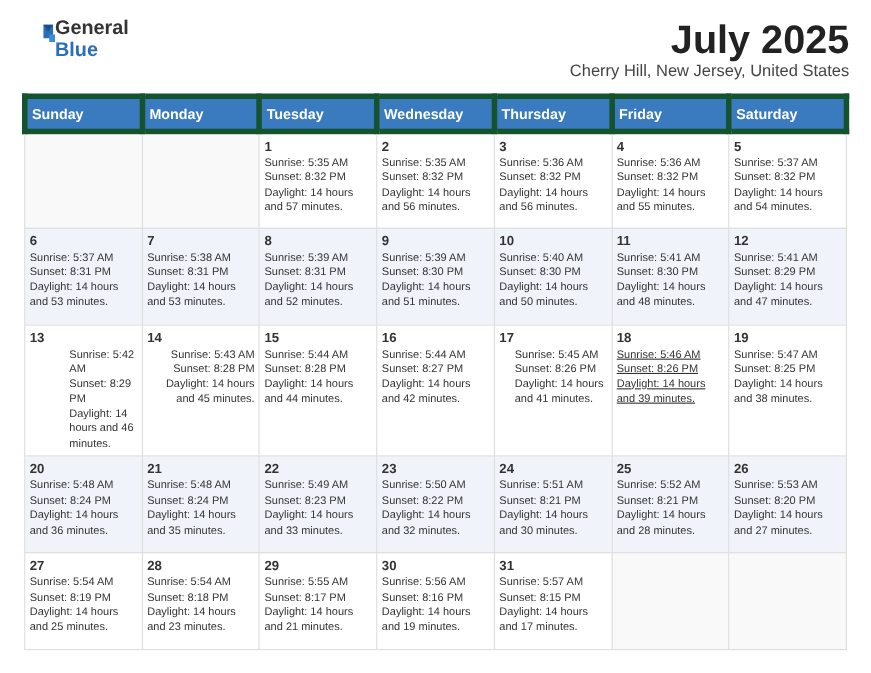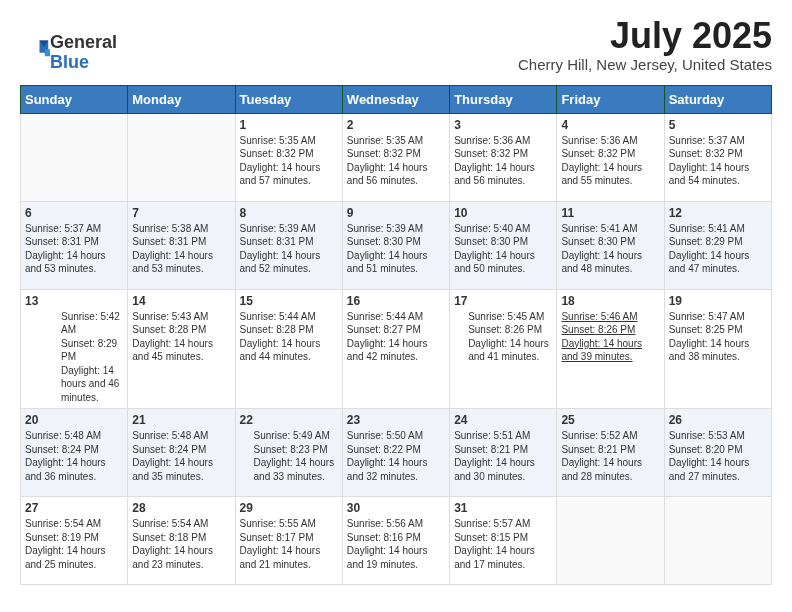--- a/index.html
+++ b/index.html
@@ -6,21 +6,21 @@
     body {
       font-family: Arial, sans-serif;
       background: #fff;
       width: 792px;
       min-height: 612px;
       padding: 16px 20px;
     }
     .header {
       display: flex;
       justify-content: space-between;
-      align-items: flex-end;
+      align-items: flex-start;
       margin-bottom: 12px;
     }
     .logo {
       display: flex;
       align-items: center;
       gap: 0;
     }
     .logo-text {
       font-size: 18px;
       font-weight: bold;
@@ -51,21 +51,21 @@
       border-collapse: collapse;
       border: 1px solid #ccc;
     }
     thead tr th {
       background-color: #3a7bbf;
       color: #fff;
       font-size: 13px;
       font-weight: bold;
       padding: 6px 4px;
       text-align: left;
-      border: 1px solid #14532d;
+      border: 5px solid #14532d;
     }
     tbody tr td {
       vertical-align: top;
       font-size: 10.5px;
       color: #333;
       padding: 4px 4px;
       border: 1px solid #ddd;
       min-height: 80px;
       height: 88px;
       width: 107px;
@@ -209,21 +209,21 @@
       </tr>
       <tr>
         <td>
           <span class="day-num">13</span>
           <div class="cell-content" style="white-space: pre-line; margin-left: 36px;">Sunrise: 5:42 AM
 Sunset: 8:29 PM
 Daylight: 14 hours and 46 minutes.</div>
         </td>
         <td>
           <span class="day-num">14</span>
-          <div class="cell-content" style="white-space: pre-line;">Sunrise: 5:43 AM
+          <div class="cell-content" style="white-space: pre-line; text-align: right;">Sunrise: 5:43 AM
 Sunset: 8:28 PM
 Daylight: 14 hours and 45 minutes.</div>
         </td>
         <td>
           <span class="day-num">15</span>
           <div class="cell-content" style="white-space: pre-line;">Sunrise: 5:44 AM
 Sunset: 8:28 PM
 Daylight: 14 hours and 44 minutes.</div>
         </td>
         <td>
@@ -259,21 +259,21 @@
 Daylight: 14 hours and 36 minutes.</div>
         </td>
         <td>
           <span class="day-num">21</span>
           <div class="cell-content" style="white-space: pre-line;">Sunrise: 5:48 AM
 Sunset: 8:24 PM
 Daylight: 14 hours and 35 minutes.</div>
         </td>
         <td>
           <span class="day-num">22</span>
-          <div class="cell-content" style="white-space: pre-line; margin-left: 14px;">Sunrise: 5:49 AM
+          <div class="cell-content" style="white-space: pre-line;">Sunrise: 5:49 AM
 Sunset: 8:23 PM
 Daylight: 14 hours and 33 minutes.</div>
         </td>
         <td>
           <span class="day-num">23</span>
           <div class="cell-content" style="white-space: pre-line;">Sunrise: 5:50 AM
 Sunset: 8:22 PM
 Daylight: 14 hours and 32 minutes.</div>
         </td>
         <td>

